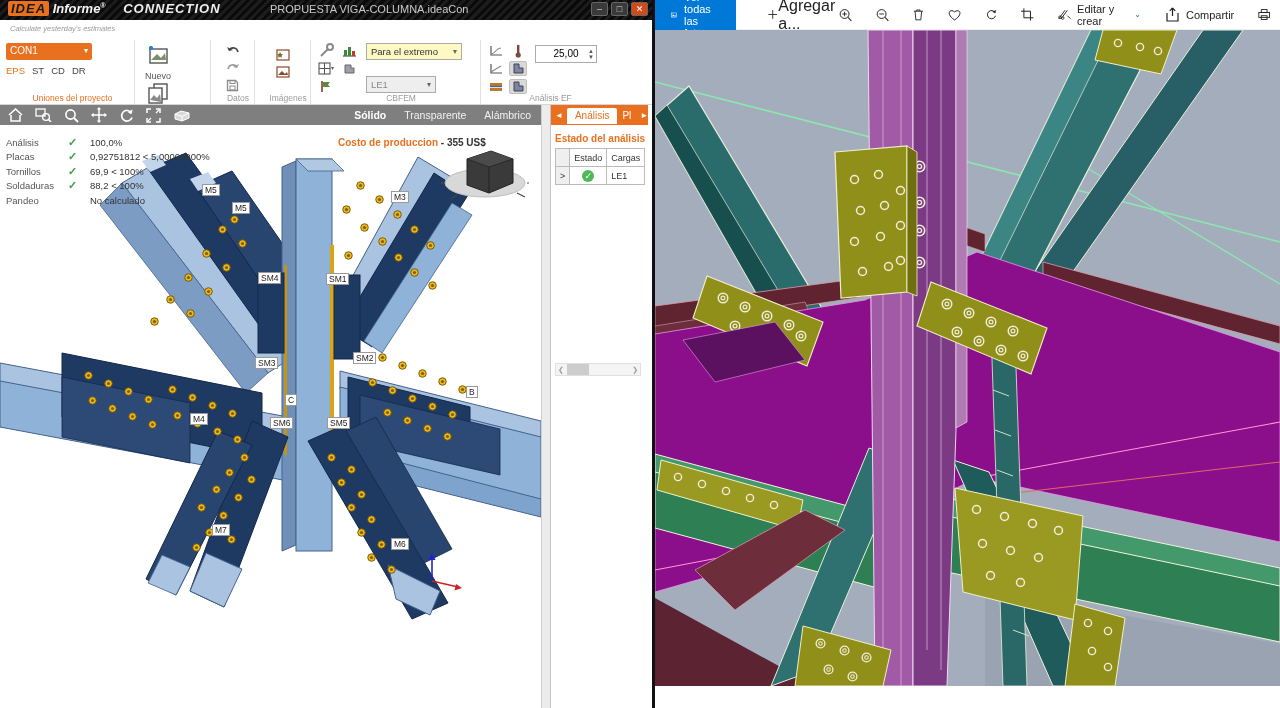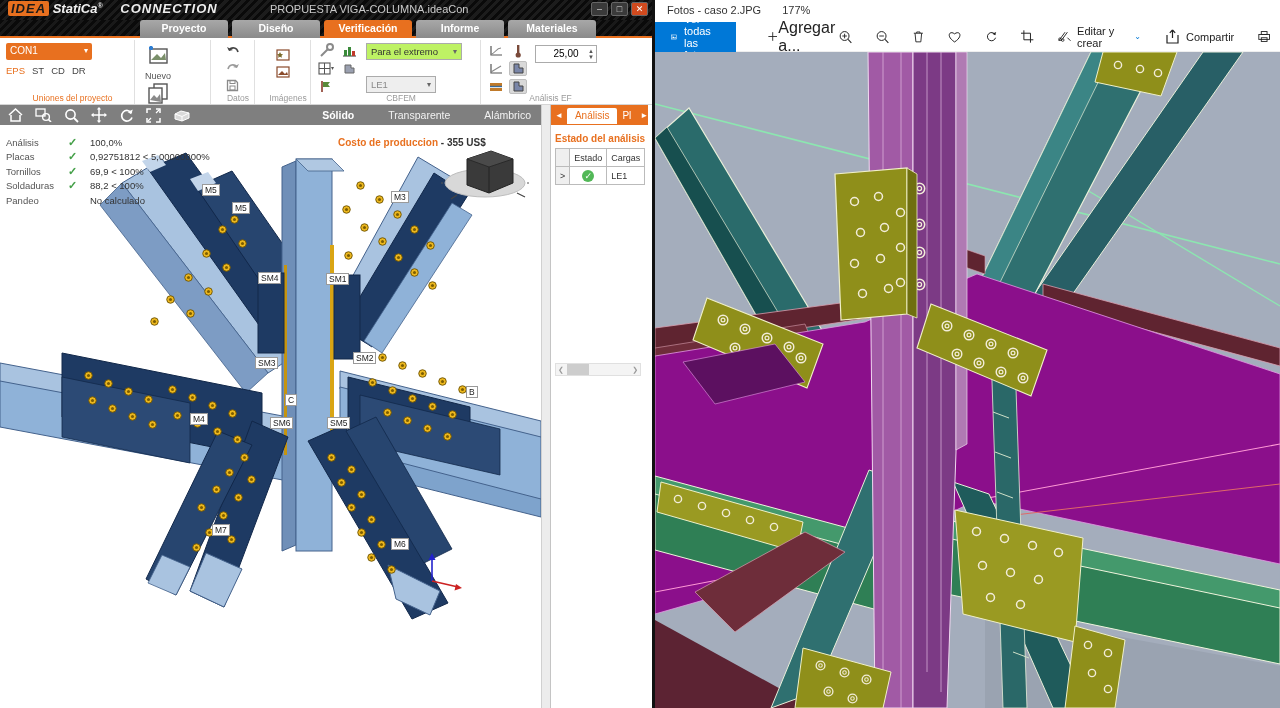--- a/index.html
+++ b/index.html
@@ -34,31 +34,31 @@
   .glabel.orange { color:#e8701f; }
   .con-select { width:86px; height:17px; background:#e8701f; color:#fff; font-size:10px; line-height:16px; padding:0 4px; border-radius:2px; }
   .con-select .car { float:right; font-size:8px; }
   .modes { display:flex; gap:7px; margin-top:5px; font-size:9.5px; color:#444; }
   .modes .m0 { color:#e8701f; }
   .bigbtn { display:inline-block; width:34px; text-align:center; vertical-align:top; margin-top:1px; }
   .bigbtn .cap { font-size:9px; color:#555; margin-top:1px; }
   .stack { display:flex; flex-direction:column; gap:2px; align-items:center; }
   .ibtn { width:18px; height:15px; display:flex; align-items:center; justify-content:center; border-radius:2px; }
   .ibtn.sel { background:#d9d9d9; border:1px solid #bfbfbf; }
-  .dd { height:17px; background:#bef264; border:1px solid #ababab; font-size:9.5px; color:#333; line-height:15px; padding:0 4px; }
+  .dd { height:17px; background:#fef9c3; border:1px solid #ababab; font-size:9.5px; color:#333; line-height:15px; padding:0 4px; }
   .dd .car { float:right; font-size:8px; color:#666; }
   .dd.dis { background:#eee; color:#8a8a8a; }
   .spin { width:62px; height:18px; border:1px solid #ababab; font-size:10px; text-align:center; line-height:16px; position:relative; }
   .spin .ar { position:absolute; right:2px; font-size:6px; color:#555; line-height:6px; }
   .cbfem-grid { display:grid; grid-template-columns:22px 22px; grid-auto-rows:17px; gap:1px; float:left; margin-right:4px; }
   .cbfem-right { float:left; display:flex; flex-direction:column; gap:4px; }
 
   .vp-toolbar { position:absolute; left:0; top:105px; width:541px; height:20px; background:#7f7f7f; display:flex; align-items:center; }
   .vp-icons { display:flex; gap:12px; margin-left:8px; align-items:center; }
-  .vp-right { margin-left:auto; margin-right:10px; display:flex; gap:34px; color:#f2f2f2; font-size:10.5px; }
+  .vp-right { margin-left:auto; margin-right:10px; display:flex; gap:18px; color:#f2f2f2; font-size:10.5px; }
   .vp-right .sel { font-weight:bold; color:#fff; }
 
   #viewport { position:absolute; left:0; top:125px; width:541px; height:583px; background:#fff; overflow:hidden; }
   .statuslist { position:absolute; left:6px; top:10px; font-size:9.5px; color:#333; }
   .statusrow { display:flex; height:14.5px; align-items:center; }
   .statusrow .lb { width:62px; color:#555; }
   .statusrow .ck { width:22px; color:#45a049; font-weight:bold; font-size:11px; }
   .cost { position:absolute; left:338px; top:12px; font-size:10px; font-weight:bold; }
   .cost .c1 { color:#e8701f; }
   .cost .c2 { color:#333; }
@@ -115,41 +115,32 @@
   </defs>
 </svg>
 
 <div id="stage" class="noselect">
 
   <div id="idea-win">
 
     <div class="titlebar">
       <div class="brand">
         <span class="idea">IDEA</span>
-        <span class="statica"><span>StatiCa</span><sup style="font-size:7px">®</sup></span>
+        <span class="statica"><span>Informe</span><sup style="font-size:7px">®</sup></span>
         <span class="conn">CONNECTION</span>
       </div>
       <div class="doc-title">PROPUESTA VIGA-COLUMNA.ideaCon</div>
       <div class="winbtns">
         <div class="wbtn">–</div>
         <div class="wbtn">□</div>
         <div class="wbtn close">✕</div>
       </div>
     </div>
     <div class="tagline">Calculate yesterday's estimates</div>
 
-    <div class="tabbar">
-      <div class="tabs">
-        <div class="tab">Proyecto</div>
-        <div class="tab">Diseño</div>
-        <div class="tab active">Verificación</div>
-        <div class="tab">Informe</div>
-        <div class="tab">Materiales</div>
-      </div>
-    </div>
 
     <div class="ribbon">
 
       <div class="rgroup" style="width:135px">
         <div style="float:left">
           <div class="con-select"><span>CON1</span><span class="car">▾</span></div>
           <div class="modes">
             <span class="m0">EPS</span>
             <span>ST</span>
             <span>CD</span>
@@ -566,24 +557,20 @@
         </table>
       <div class="hscroll">
         <span class="a" style="left:2px">❮</span>
         <div class="thumb"></div>
         <span class="a" style="right:2px">❯</span>
       </div>
     </div>
   </div>
 
   <div id="photos-win">
-    <div class="p-title">
-      <span>Fotos - caso 2.JPG</span>
-      <span class="zl">177%</span>
-    </div>
     <div class="p-toolbar">
       <div class="p-blue">
         <svg width="15" height="12" viewBox="0 0 15 12">
             <rect x="0.8" y="0.8" width="13.4" height="10.4" fill="none" stroke="#fff" stroke-width="1.3"></rect>
             <path d="M2 9 L6 5 L9 8 L11 6 L13 9 Z" fill="#fff"></path>
             <circle cx="4.5" cy="3.5" r="1.1" fill="#fff"></circle>
           </svg>
         <span>Ver todas las fotos</span>
       </div>
       <div class="p-add">

